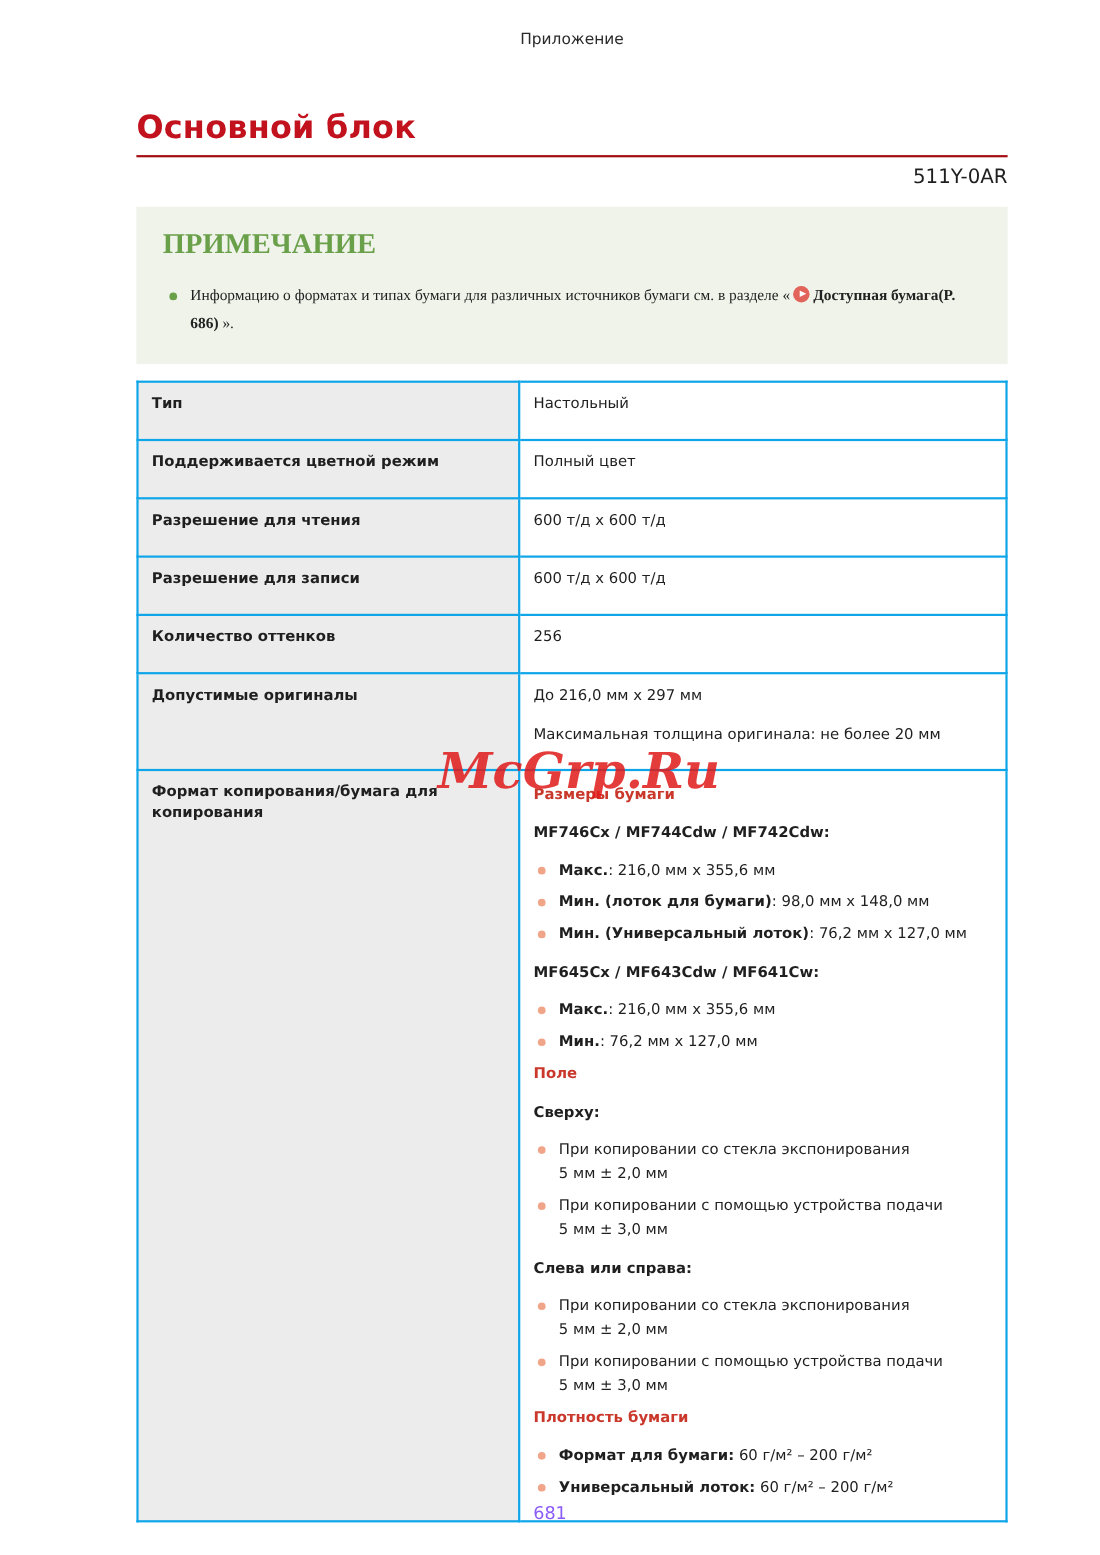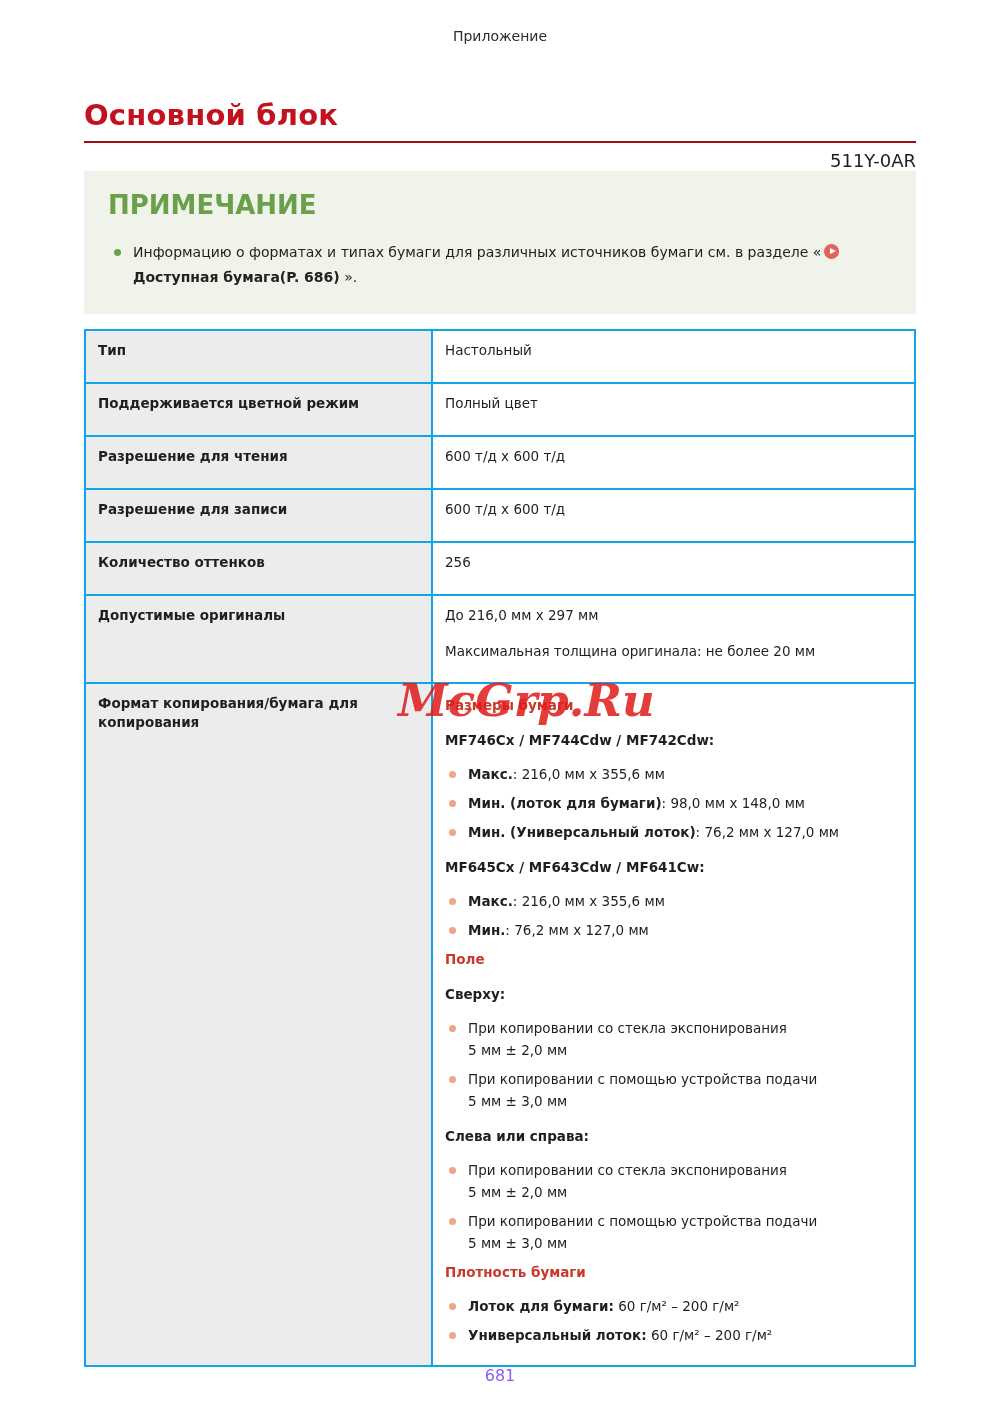--- a/index.html
+++ b/index.html
@@ -8,20 +8,21 @@
     font-family: "DejaVu Sans", "Liberation Sans", sans-serif;
     color: #1f1f1f;
   }
   .page {
     position: relative;
     width: 1000px;
     height: 1414px;
     margin: 0 auto;
     background: #ffffff;
     overflow: hidden;
+    padding-left: 40px;
   }
   .content { padding: 0 84px; }
 
   .doc-header {
     text-align: center;
     padding-top: 28px;
     font-size: 14px;
     color: #2a2a2a;
   }
 
@@ -37,22 +38,24 @@
     border-bottom: 2px solid #a30d12;
   }
   .doc-code {
     margin-top: 7px;
     text-align: right;
     font-size: 18px;
     color: #1f1f1f;
   }
 
   .note-box {
+    margin-top: 17px;
     background: #eff3e9;
     padding: 19px 24px 24px 24px;
+    font-family: Liberation Serif, serif;
   }
   .note-heading {
     font-size: 26px;
     font-weight: bold;
     color: #6ba04b;
   }
   .note-item {
     display: flex;
     margin-top: 20px;
     font-size: 14px;
@@ -249,21 +252,21 @@
                 <span class="dot"></span>
                 <div class="btext">При копировании со стекла экспонирования<div>5 мм ± 2,0 мм</div></div>
               </div>
               <div class="bullet">
                 <span class="dot"></span>
                 <div class="btext">При копировании с помощью устройства подачи<div>5 мм ± 3,0 мм</div></div>
               </div>
               <div class="blk-red">Плотность бумаги</div>
               <div class="bullet">
                 <span class="dot"></span>
-                <div class="btext"><strong>Лоток для бумаги:</strong> 60 г/м² – 200 г/м²</div>
+                <div class="btext"><strong>Формат для бумаги:</strong> 60 г/м² – 200 г/м²</div>
               </div>
               <div class="bullet">
                 <span class="dot"></span>
                 <div class="btext"><strong>Универсальный лоток:</strong> 60 г/м² – 200 г/м²</div>
               </div>
             </td>
           </tr>
         </tbody>
     </table>
   </div>

